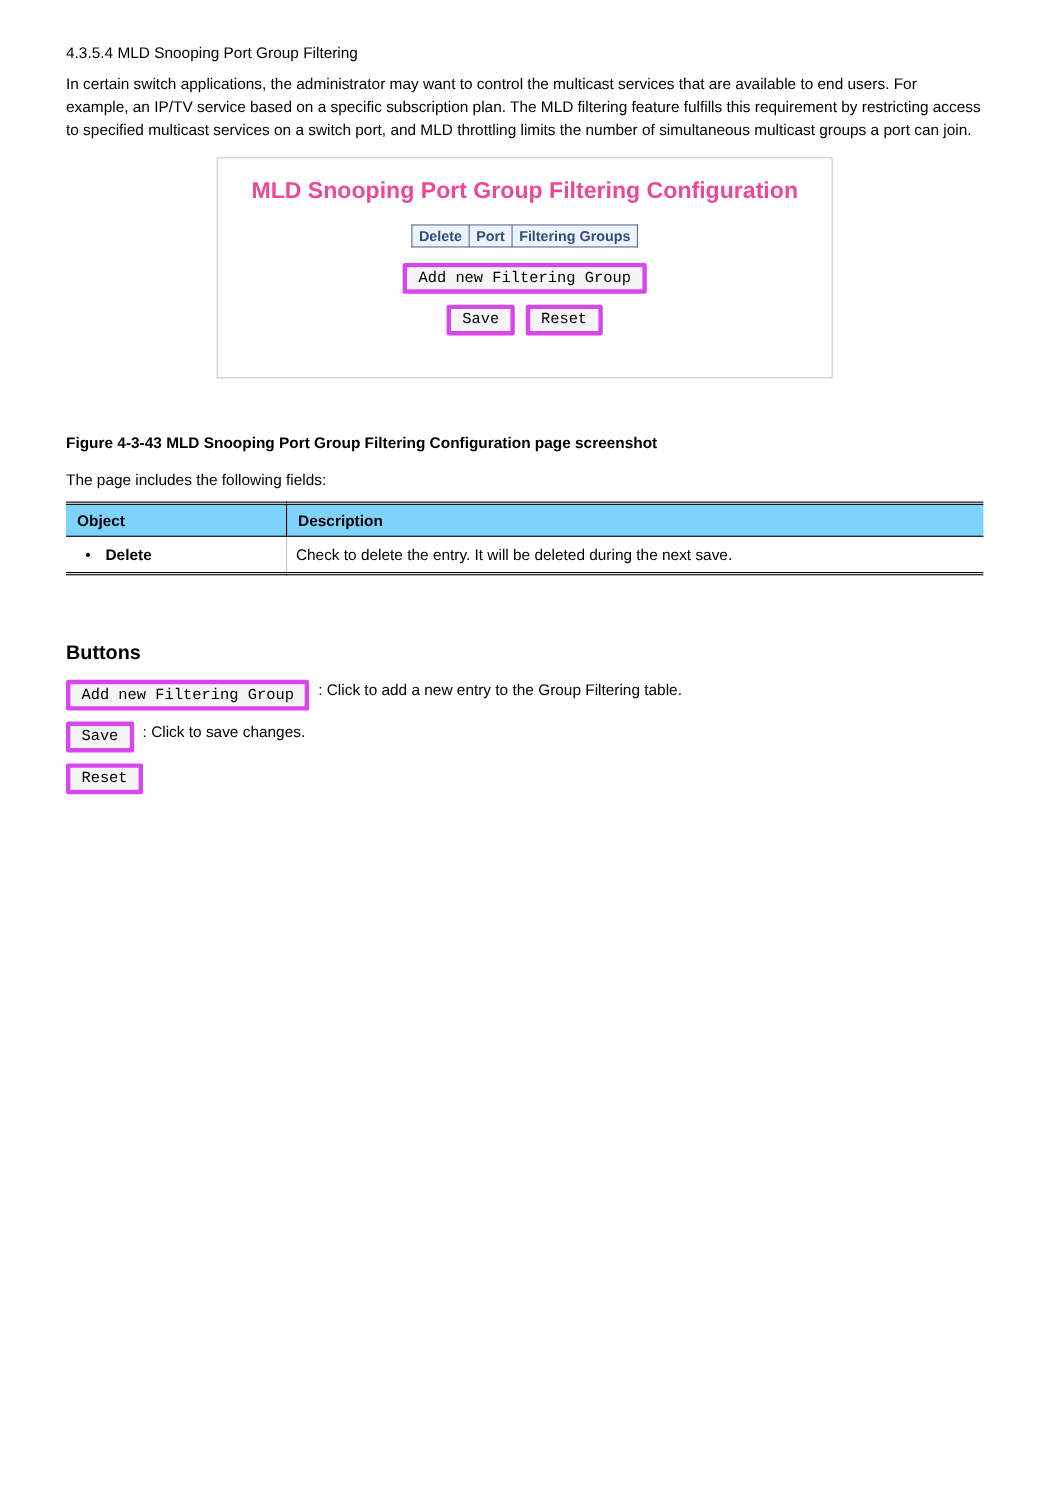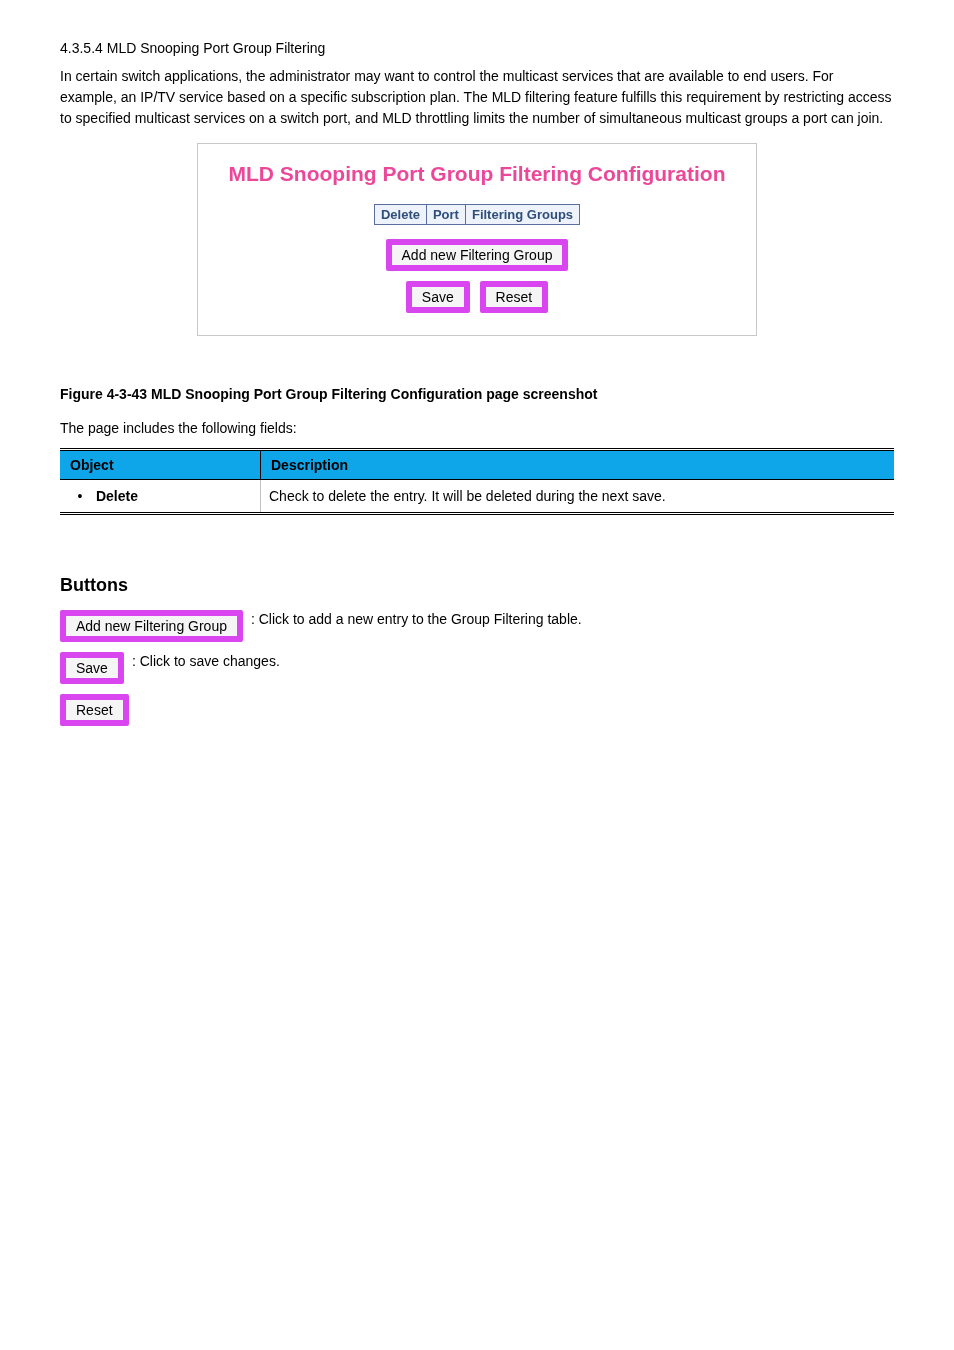--- a/index.html
+++ b/index.html
@@ -49,25 +49,25 @@
     border: 1px solid #5a6f9e;
     background: #edf2fb;
     color: #2f4f7a;
     font-family: Verdana, Geneva, sans-serif;
     font-weight: bold;
     font-size: 13px;
     padding: 2px 6px;
   }
   .panel-btn {
     display: inline-block;
-    font-family: Liberation Sans, sans-serif;
+    font-family: Liberation Mono, monospace;
     font-size: 14px;
     color: #000;
     background: #f5f5f5;
-    border: 6px solid #d946ef;
+    border: 4px solid #d946ef;
     border-radius: 2px;
     padding: 1px 10px;
     margin: 0 3px;
     line-height: 18px;
   }
   .panel-row {
     margin-bottom: 10px;
   }
   
   .desc-intro {
@@ -76,21 +76,21 @@
   }
   
   .desc-table {
     width: 100%;
     border-collapse: collapse;
     border-top: 3px double #000;
     border-bottom: 3px double #000;
     margin-bottom: 60px;
   }
   .desc-table th {
-    background: #0ea5e9;
+    background: #7dd3fc;
     font-weight: bold;
     font-size: 14px;
     text-align: left;
     padding: 6px 10px;
     border-bottom: 1px solid #000;
   }
   .desc-table th.col-obj {
     width: 180px;
     border-right: 1px solid #000;
   }
@@ -158,21 +158,21 @@
           <tr>
         <th>Delete</th>
         <th>Port</th>
         <th>Filtering Groups</th>
       </tr>
     </tbody></table>
 
     <div class="panel-row">
       <span class="panel-btn">Add new Filtering Group</span>
     </div>
-    <div class="panel-row" style="margin-bottom:0;">
+    <div class="panel-row" style="margin-bottom:16px;">
       <span class="panel-btn">Save</span>
       <span class="panel-btn">Reset</span>
     </div>
   </div>
 
   <div class="figure-caption" style="">
     <strong>Figure 4-3-43 MLD Snooping Port Group Filtering Configuration page screenshot</strong>
   </div>
 
   <div class="desc-intro">The page includes the following fields:</div>

